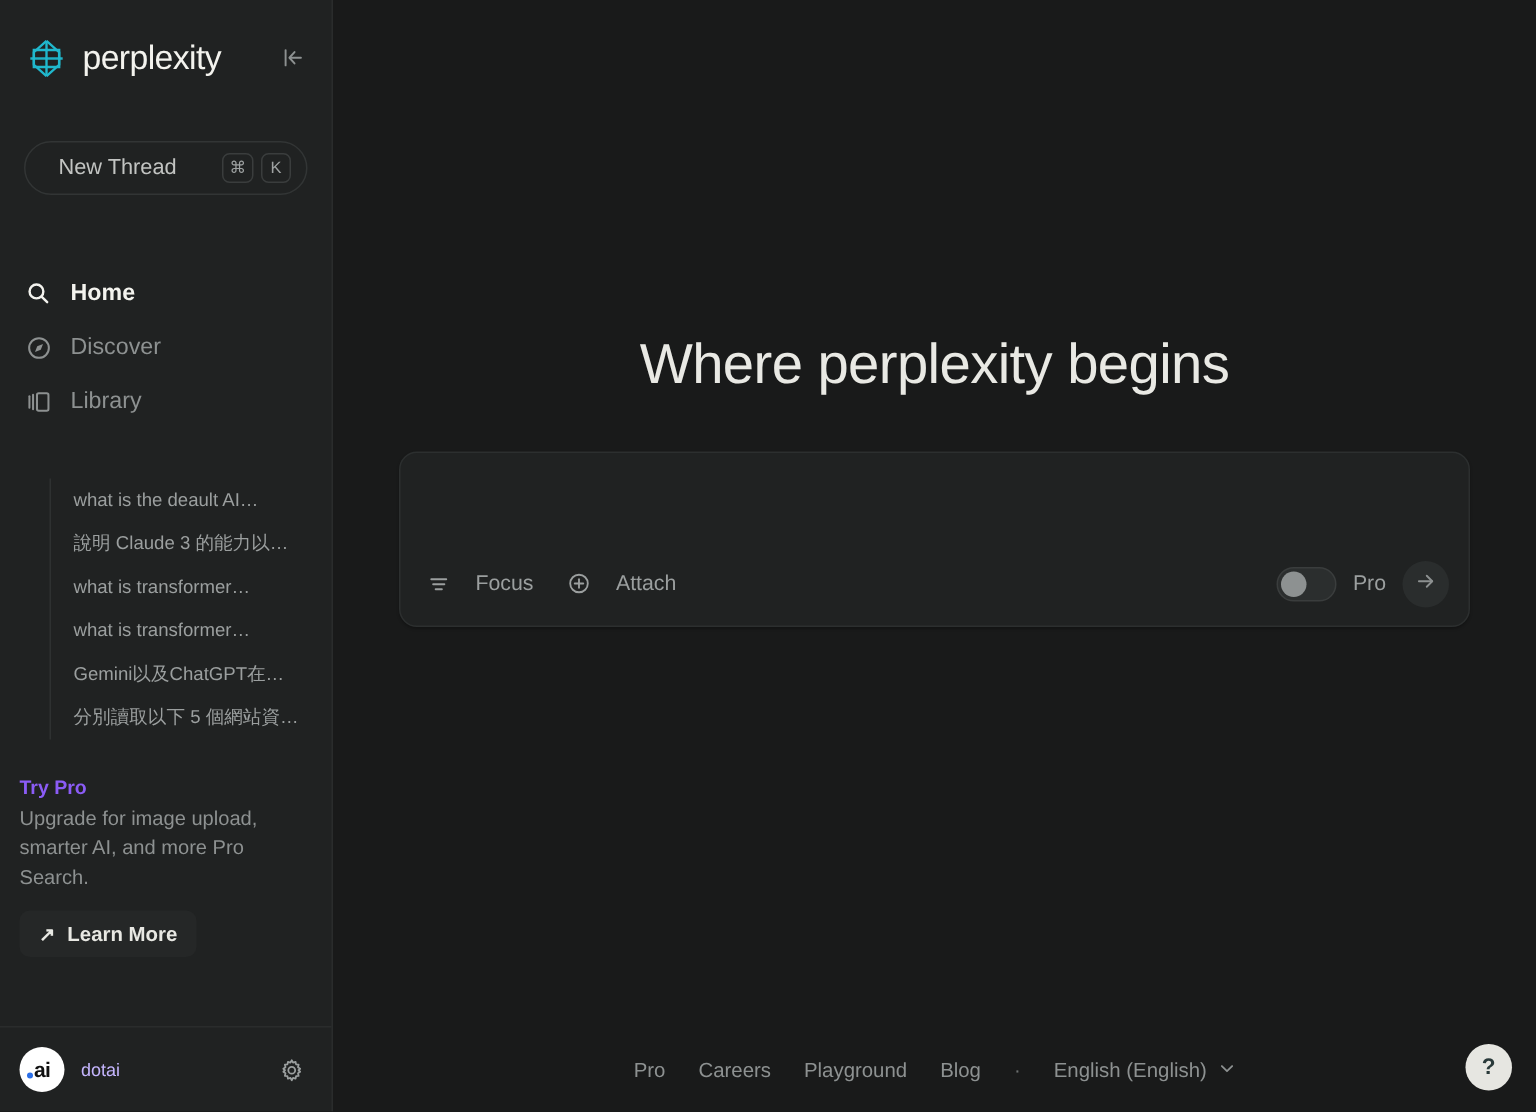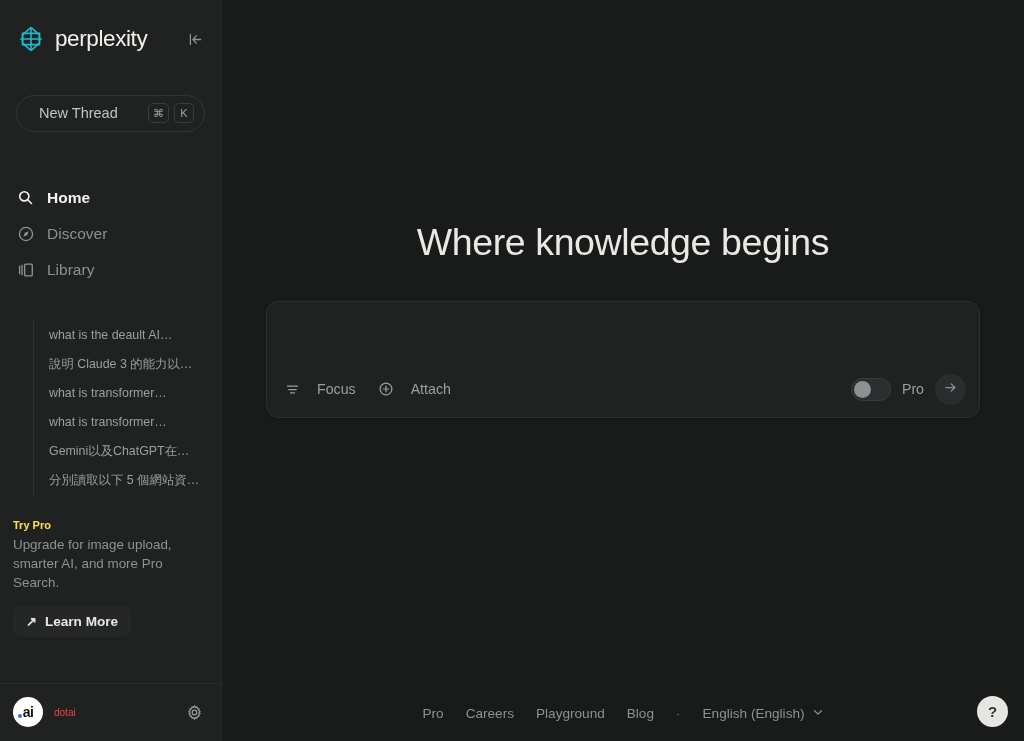--- a/index.html
+++ b/index.html
@@ -128,23 +128,23 @@
     display: flex;
     align-items: center;
     white-space: nowrap;
     overflow: hidden;
     cursor: pointer;
   }
 
   
   .trypro { margin-top: auto; padding: 0 14px 0 13px; }
   .trypro-title {
-    font-size: 11px;
+    font-size: 13px;
     font-weight: 700;
-    color: #fde047;
+    color: #8b5cf6;
     margin-bottom: 4px;
   }
   .trypro-desc {
     font-size: 13.4px;
     color: #8d9191;
     line-height: 1.45;
     max-width: 190px;
   }
   .learn-more {
     margin-top: 13px;
@@ -191,22 +191,22 @@
   }
   .avatar-dot {
     position: absolute;
     left: 5px; bottom: 9px;
     width: 4px; height: 4px;
     border-radius: 50%;
     background: #2b6fe8;
   }
   .username {
     margin-left: 11px;
-    font-size: 10px;
-    color: #ef4444;
+    font-size: 12px;
+    color: #c4b5fd;
     text-align: center;
   }
   .gear-btn {
     margin-left: auto;
     width: 22px; height: 22px;
     display: flex; align-items: center; justify-content: center;
     cursor: pointer;
     color: #9b9f9f;
   }
 
@@ -448,21 +448,21 @@
           <circle cx="10" cy="10" r="2.7"></circle>
           <path d="M10 2.2 L11 4 L13 3.4 L13.4 5.4 L15.4 5.6 L14.9 7.6 L16.6 8.8 L15.3 10 L16.6 11.2 L14.9 12.4 L15.4 14.4 L13.4 14.6 L13 16.6 L11 16 L10 17.8 L9 16 L7 16.6 L6.6 14.6 L4.6 14.4 L5.1 12.4 L3.4 11.2 L4.7 10 L3.4 8.8 L5.1 7.6 L4.6 5.6 L6.6 5.4 L7 3.4 L9 4 Z" stroke-linejoin="round"></path>
         </svg>
       </span>
     </div>
 
   </aside>
 
   <main class="main">
 
-    <h1 class="hero-title">Where knowledge begins</h1>
+    <h1 class="hero-title">Where perplexity begins</h1>
 
     <div class="searchbox">
 
       <div class="sb-tools">
         <div class="tool">
           <span class="tool-ico">
             <svg width="15" height="15" viewBox="0 0 18 18" fill="none" stroke="currentColor" stroke-width="1.5" stroke-linecap="round">
               <path d="M3 5 L15 5"></path>
               <path d="M4.5 9 L13.5 9"></path>
               <path d="M6.5 13 L11.5 13"></path>

